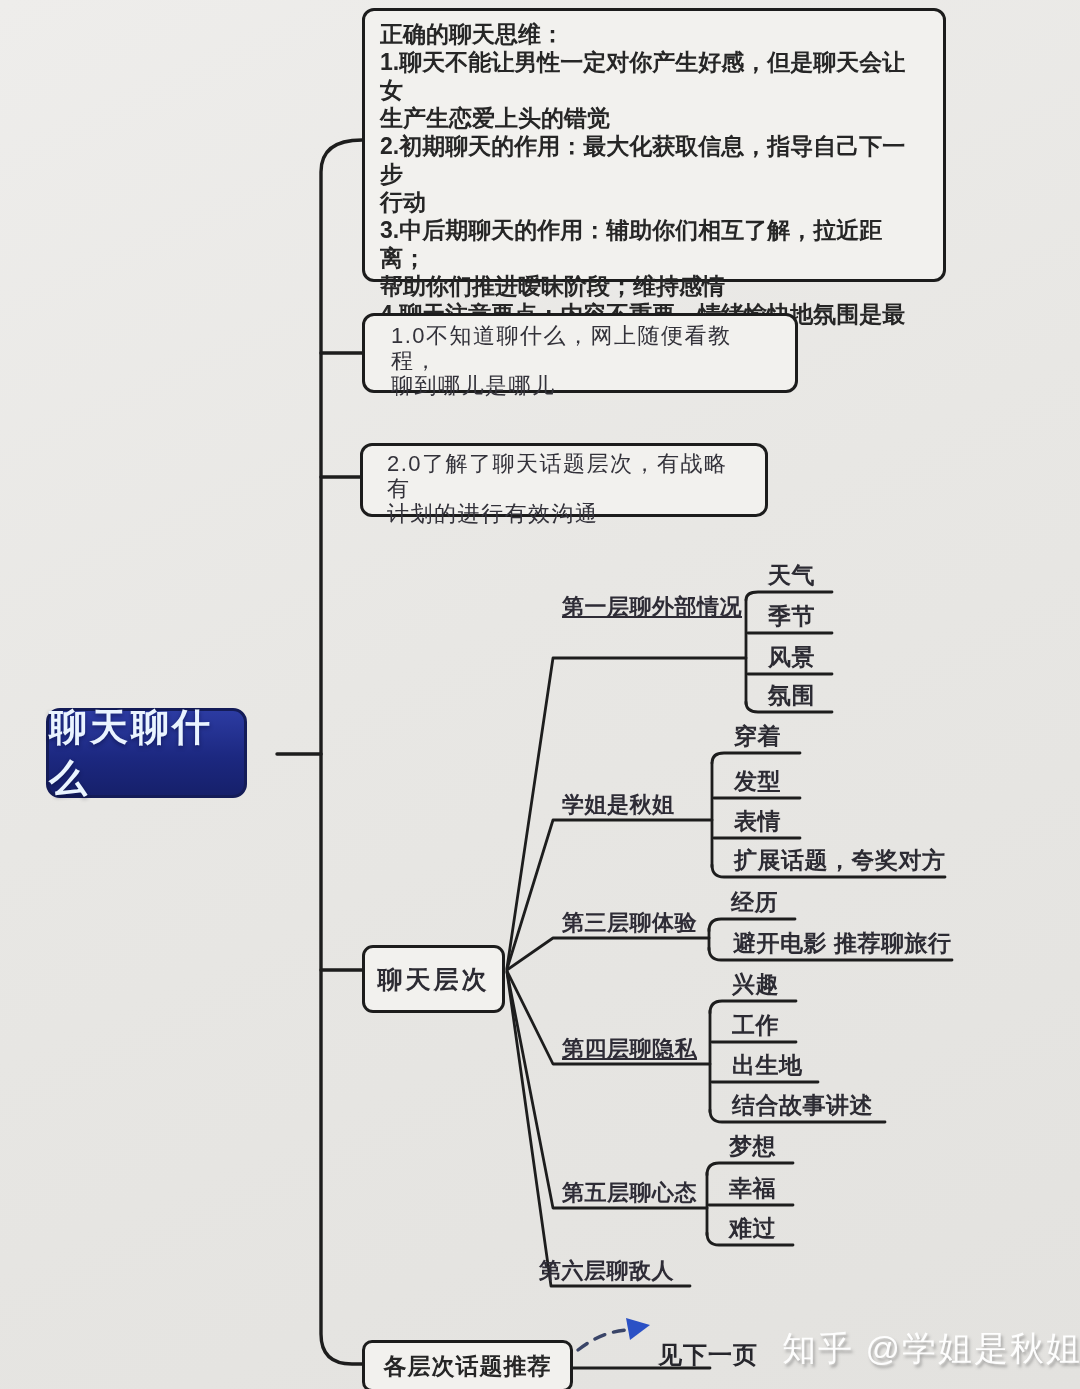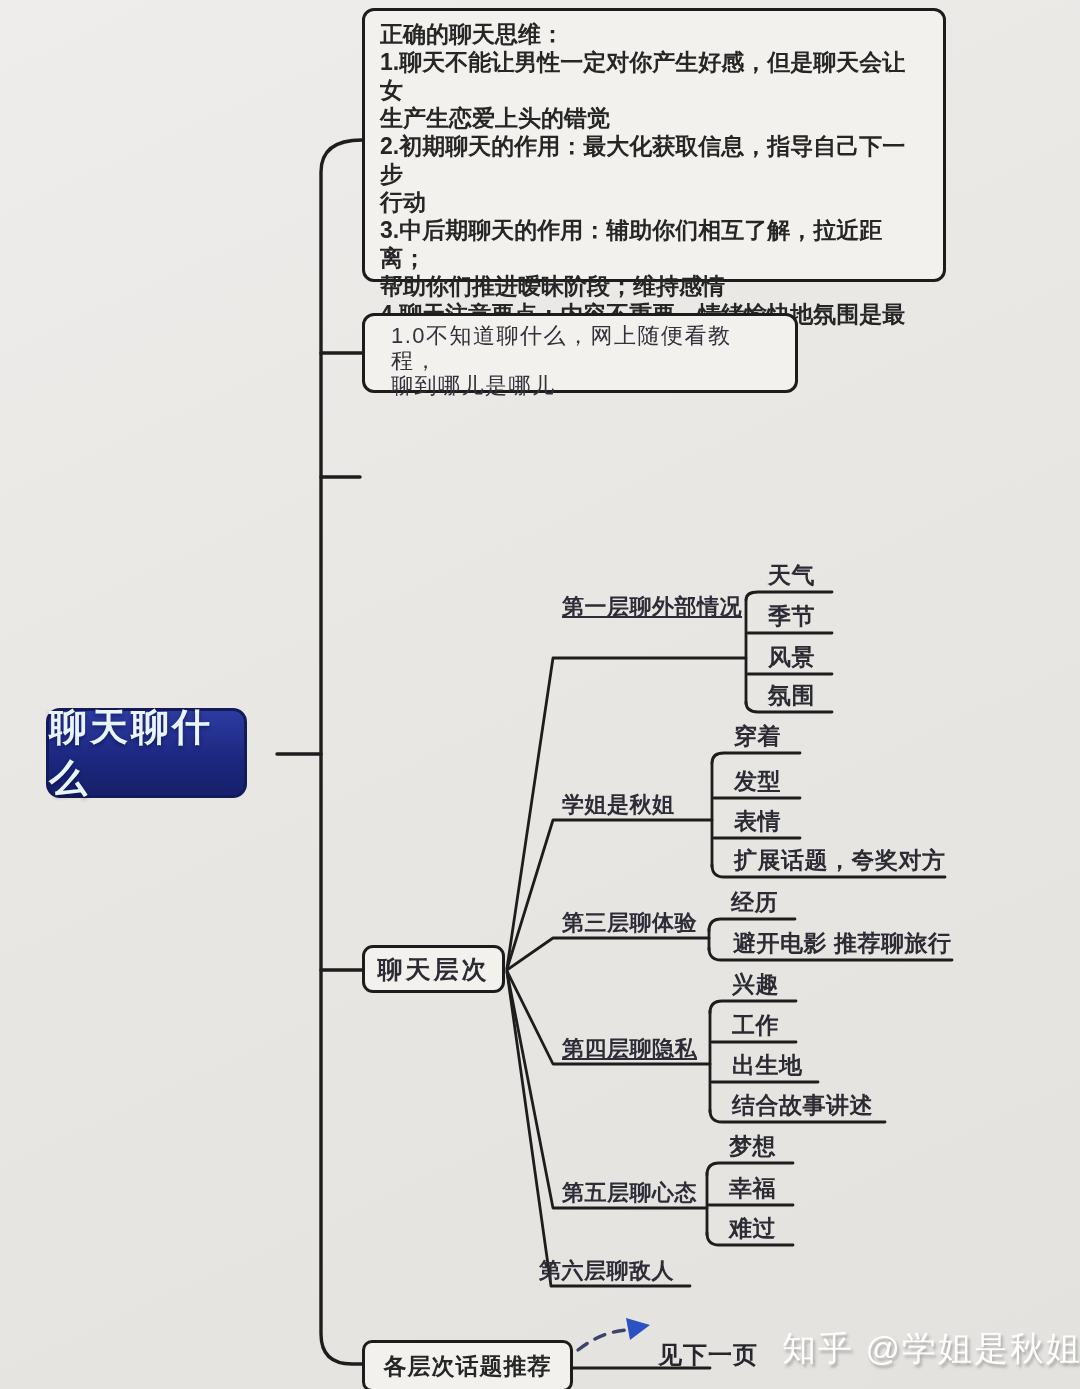--- a/index.html
+++ b/index.html
@@ -26,21 +26,21 @@
 
   .root-node {
     position:absolute; left:46px; top:708px; width:201px; height:90px; box-sizing:border-box;
     background:linear-gradient(180deg,#2c3ba2 0%,#1c2880 55%,#16206b 100%);
     border:3px solid #141c58; border-radius:14px;
     display:flex; align-items:center; justify-content:center;
     color:#eaf4ff; font-size:38px; font-weight:bold; letter-spacing:3px;
     text-shadow:0 2px 4px rgba(0,5,40,.45);
   }
   .levels-node {
-    position:absolute; left:362px; top:945px; width:143px; height:48px; box-sizing:border-box;
+    position:absolute; left:362px; top:945px; width:143px; height:68px; box-sizing:border-box;
     background:#f2f1ee; border:3.4px solid #1c1c1c; border-radius:11px;
     display:flex; align-items:center; justify-content:center;
     color:#2c2b33; font-size:25px; font-weight:bold; letter-spacing:3px;
   }
   .branch-label { position:absolute; font-size:22px; font-weight:bold; color:#2e2c36; letter-spacing:.5px; white-space:nowrap; }
   .leaf-label   { position:absolute; font-size:23px; font-weight:bold; color:#2c2b33; letter-spacing:.5px; white-space:nowrap; }
 
   .recommend-box {
     position:absolute; left:362px; top:1340px; width:211px; height:52px; box-sizing:border-box;
     background:#f2f1ee; border:3.4px solid #1c1c1c; border-radius:10px;
@@ -110,20 +110,22 @@
 1.聊天不能让男性一定对你产生好感，但是聊天会让女
 生产生恋爱上头的错觉
 2.初期聊天的作用：最大化获取信息，指导自己下一步
 行动
 3.中后期聊天的作用：辅助你们相互了解，拉近距离；
 帮助你们推进暧昧阶段；维持感情
 4.聊天注意要点：内容不重要，情绪愉快地氛围是最重
 要的</div>
   <div class="note-box stage-note stage-1">1.0不知道聊什么，网上随便看教程，
 聊到哪儿是哪儿</div>
+  <div class="note-box stage-note stage-2">2.0了解了聊天话题层次，有战略有
+计划的进行有效沟通</div>
 
   <div class="root-node">聊天聊什么</div>
 
   <div class="levels-node">聊天层次</div>
 
   <div class="branch-label" style="left:562px; top:592px;text-decoration:underline;">第一层聊外部情况</div>
   <div class="branch-label" style="left:562px; top:790px;">学姐是秋姐</div>
   <div class="branch-label" style="left:562px; top:908px;">第三层聊体验</div>
   <div class="branch-label" style="left:562px; top:1034px;text-decoration:underline;">第四层聊隐私</div>
   <div class="branch-label" style="left:562px; top:1178px;">第五层聊心态</div>

